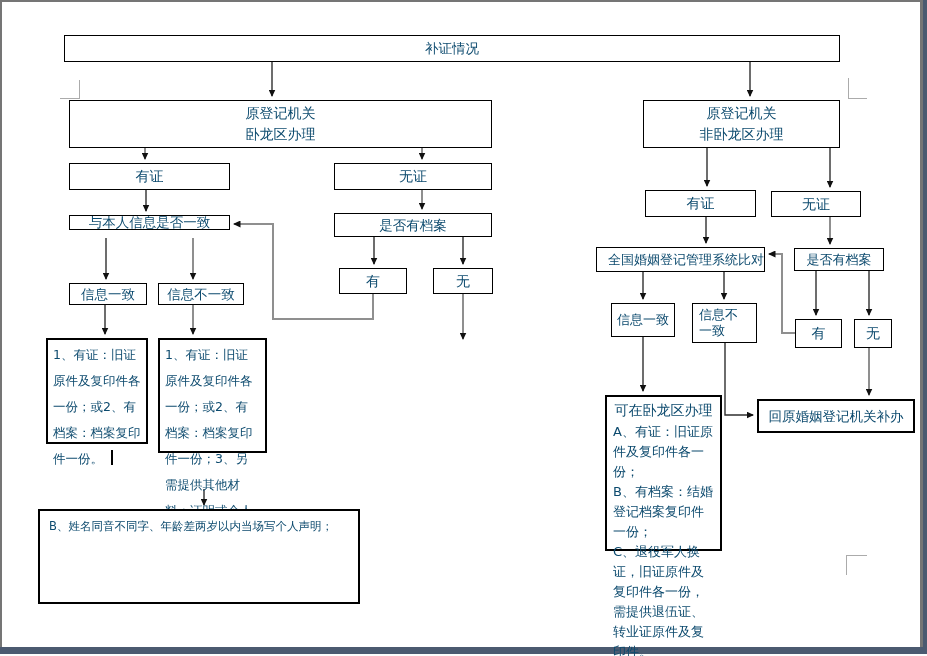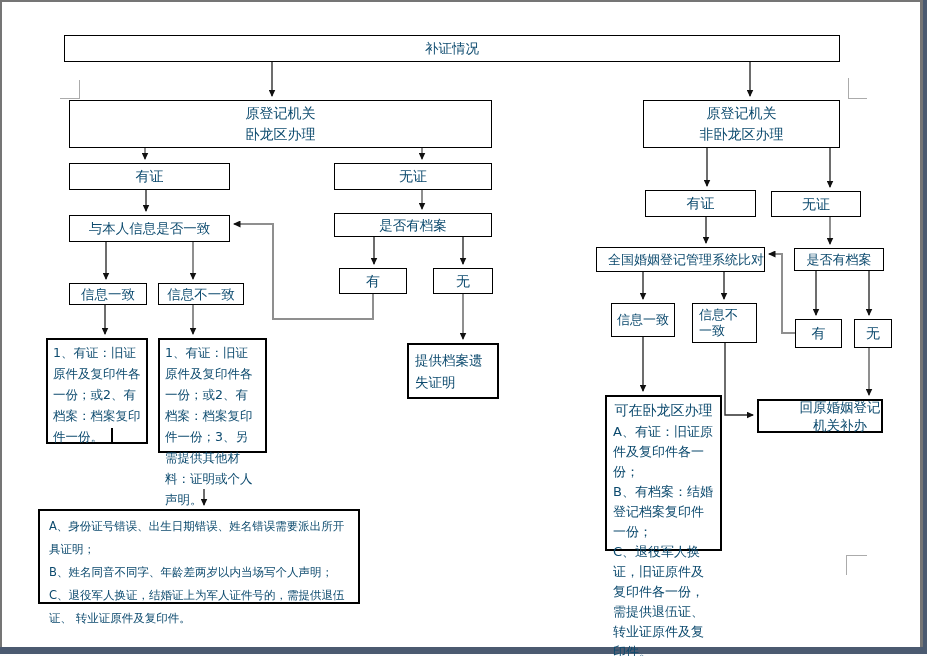--- a/index.html
+++ b/index.html
@@ -12,21 +12,21 @@
     position:absolute;background:#fff;border:1px solid #000;box-sizing:border-box;
     display:flex;align-items:center;justify-content:center;text-align:center;
     font-size:14px;line-height:1.35;
   }
   .box.thick{border-width:2px;}
   .box.leftalign{display:block;text-align:left;}
   .mark{position:absolute;background:#ababab;}
   svg.connectors{position:absolute;left:0;top:0;pointer-events:none;}
   .detailbox{
     position:absolute;background:#fff;border:2px solid #000;box-sizing:border-box;
-    font-size:12.5px;line-height:21px;text-align:left;padding:2px 5px;
+    font-size:12.5px;line-height:26px;text-align:left;padding:2px 5px;
   }
   .caret{display:inline-block;width:2px;height:15px;background:#000;vertical-align:-2px;margin-left:8px;}
   .notesbox{
     position:absolute;background:#fff;border:2px solid #000;box-sizing:border-box;
     font-size:11.5px;line-height:23px;padding:4px 9px;text-align:left;
   }
   .wolongbox{
     position:absolute;background:#fff;border:2px solid #000;box-sizing:border-box;
     text-align:left;padding:3px 6px 0 6px;
   }
@@ -110,57 +110,52 @@
     </div>
   </div>
 
   <div class="box" style="left:69px;top:163px;width:161px;height:27px;">
     <span>有证</span>
   </div>
   <div class="box" style="left:334px;top:163px;width:158px;height:27px;">
     <span>无证</span>
   </div>
 
-  <div class="box small135" style="left:69px;top:215px;width:161px;height:27px;">
+  <div class="box small135" style="left:69px;top:215px;width:161px;height:15px;">
     <span>与本人信息是否一致</span>
   </div>
   <div class="box small135" style="left:334px;top:213px;width:158px;height:24px;">
     <span>是否有档案</span>
   </div>
 
   <div class="box small135" style="left:69px;top:283px;width:78px;height:22px;">
     <span>信息一致</span>
   </div>
   <div class="box small135" style="left:158px;top:283px;width:86px;height:22px;">
     <span>信息不一致</span>
   </div>
 
   <div class="box" style="left:339px;top:268px;width:68px;height:26px;">
     <span>有</span>
   </div>
   <div class="box" style="left:433px;top:268px;width:60px;height:26px;">
     <span>无</span>
   </div>
 
-  <div class="box thick leftalign small135" style="left:407px;top:343px;width:92px;height:56px;padding:4px 6px;line-height:22px;">
-    <span>提供档案遗失证明</span>
-  </div>
 
   <div class="detailbox" style="left:46px;top:338px;width:102px;height:106px;">
     <span>1、有证：旧证原件及复印件各一份；或</span><span>2、有档案：档案复印件一份。</span><span class="caret"></span>
   </div>
 
   <div class="detailbox" style="left:158px;top:338px;width:109px;height:115px;">
     <span>1、有证：旧证原件及复印件各一份；或</span><span>2、有档案：档案复印件一份；</span><span>3、另需提供其他材料：证明或个人声明。</span>
   </div>
 
   <div class="notesbox" style="left:38px;top:509px;width:322px;height:95px;">
-    <div>A、身份证号错误、出生日期错误、姓名错误需要派出所开具证明；</div>
     <div>B、姓名同音不同字、年龄差两岁以内当场写个人声明；</div>
-    <div>C、退役军人换证，结婚证上为军人证件号的，需提供退伍证、 转业证原件及复印件。</div>
   </div>
 
   <div class="box" style="left:645px;top:190px;width:111px;height:27px;">
     <span>有证</span>
   </div>
   <div class="box" style="left:771px;top:191px;width:90px;height:26px;">
     <span>无证</span>
   </div>
 
   <div class="box small13" style="left:596px;top:247px;width:169px;height:25px;justify-content:flex-end;">
@@ -184,17 +179,17 @@
     <span>无</span>
   </div>
 
   <div class="wolongbox" style="left:605px;top:395px;width:117px;height:156px;">
     <div class="wtitle">可在卧龙区办理</div>
     <div class="witem">A、有证：旧证原件及复印件各一份；</div>
     <div class="witem">B、有档案：结婚登记档案复印件一份；</div>
     <div class="witem">C、退役军人换证，旧证原件及复印件各一份，需提供退伍证、转业证原件及复印件。</div>
   </div>
 
-  <div class="box thick small135" style="left:757px;top:399px;width:126px;height:34px;padding-left:40px;">
+  <div class="box thick small135" style="left:757px;top:399px;width:158px;height:34px;">
     <span>回原婚姻登记机关补办</span>
   </div>
 
 </div>
 
 </body></html>

